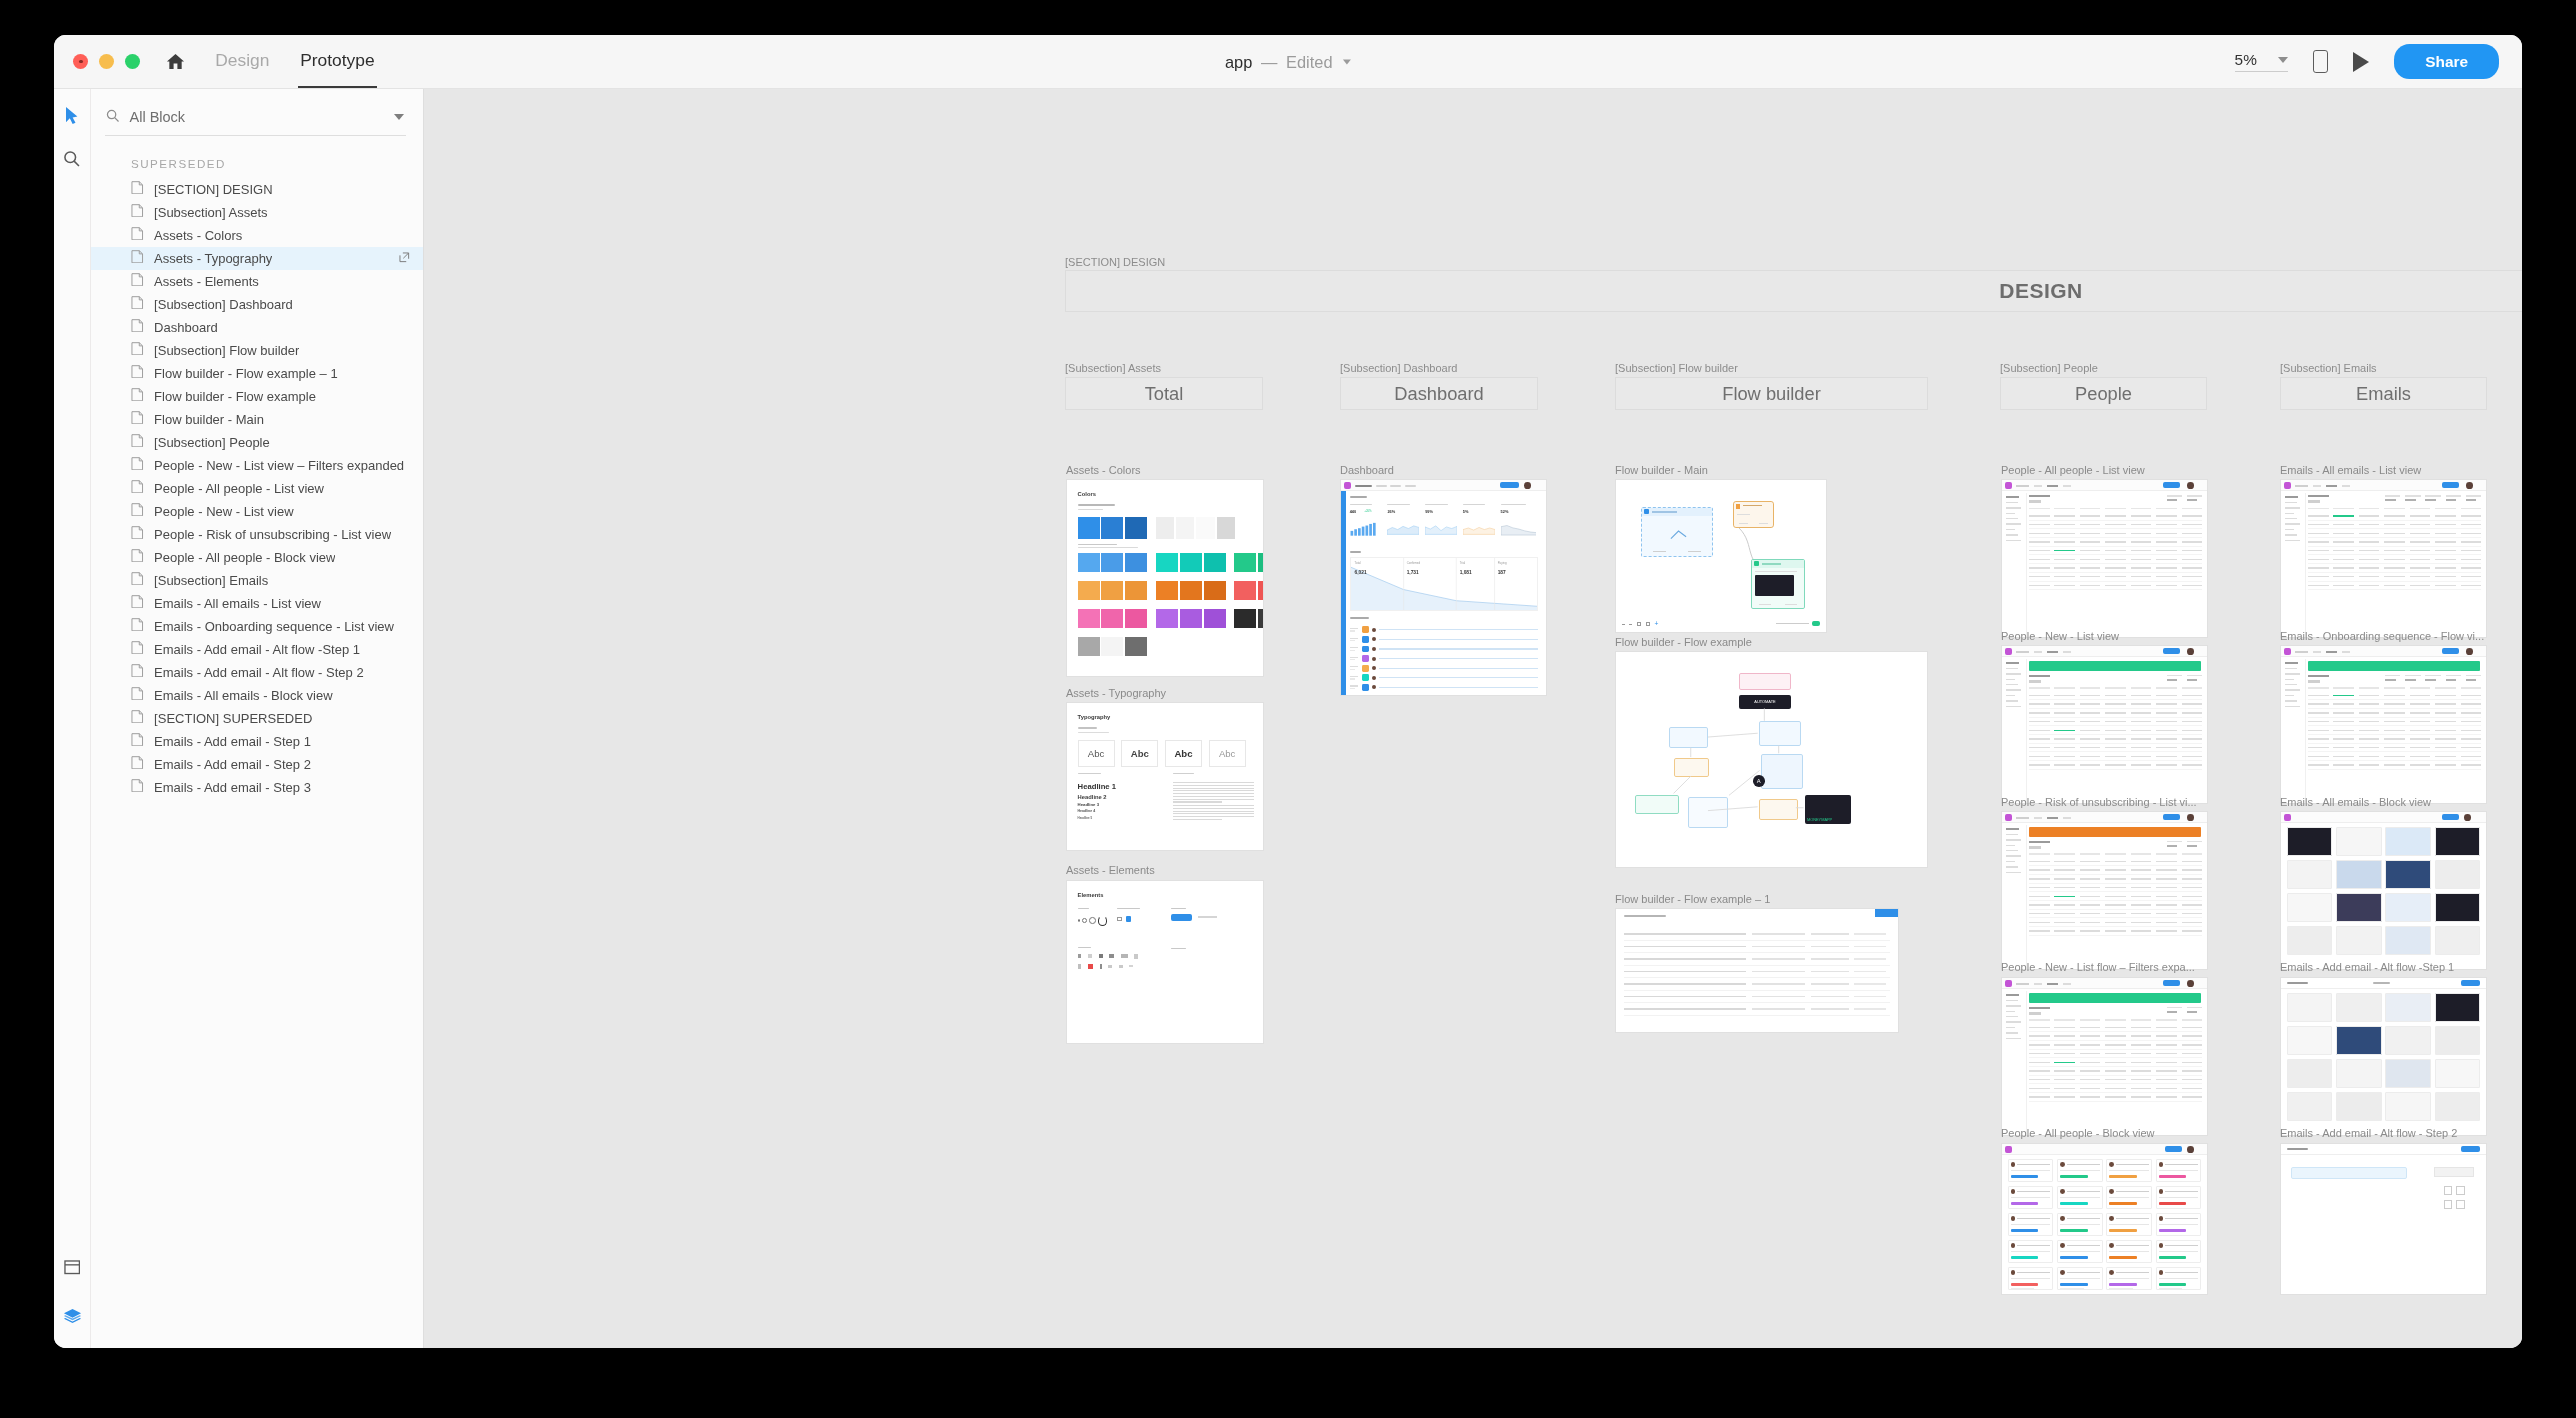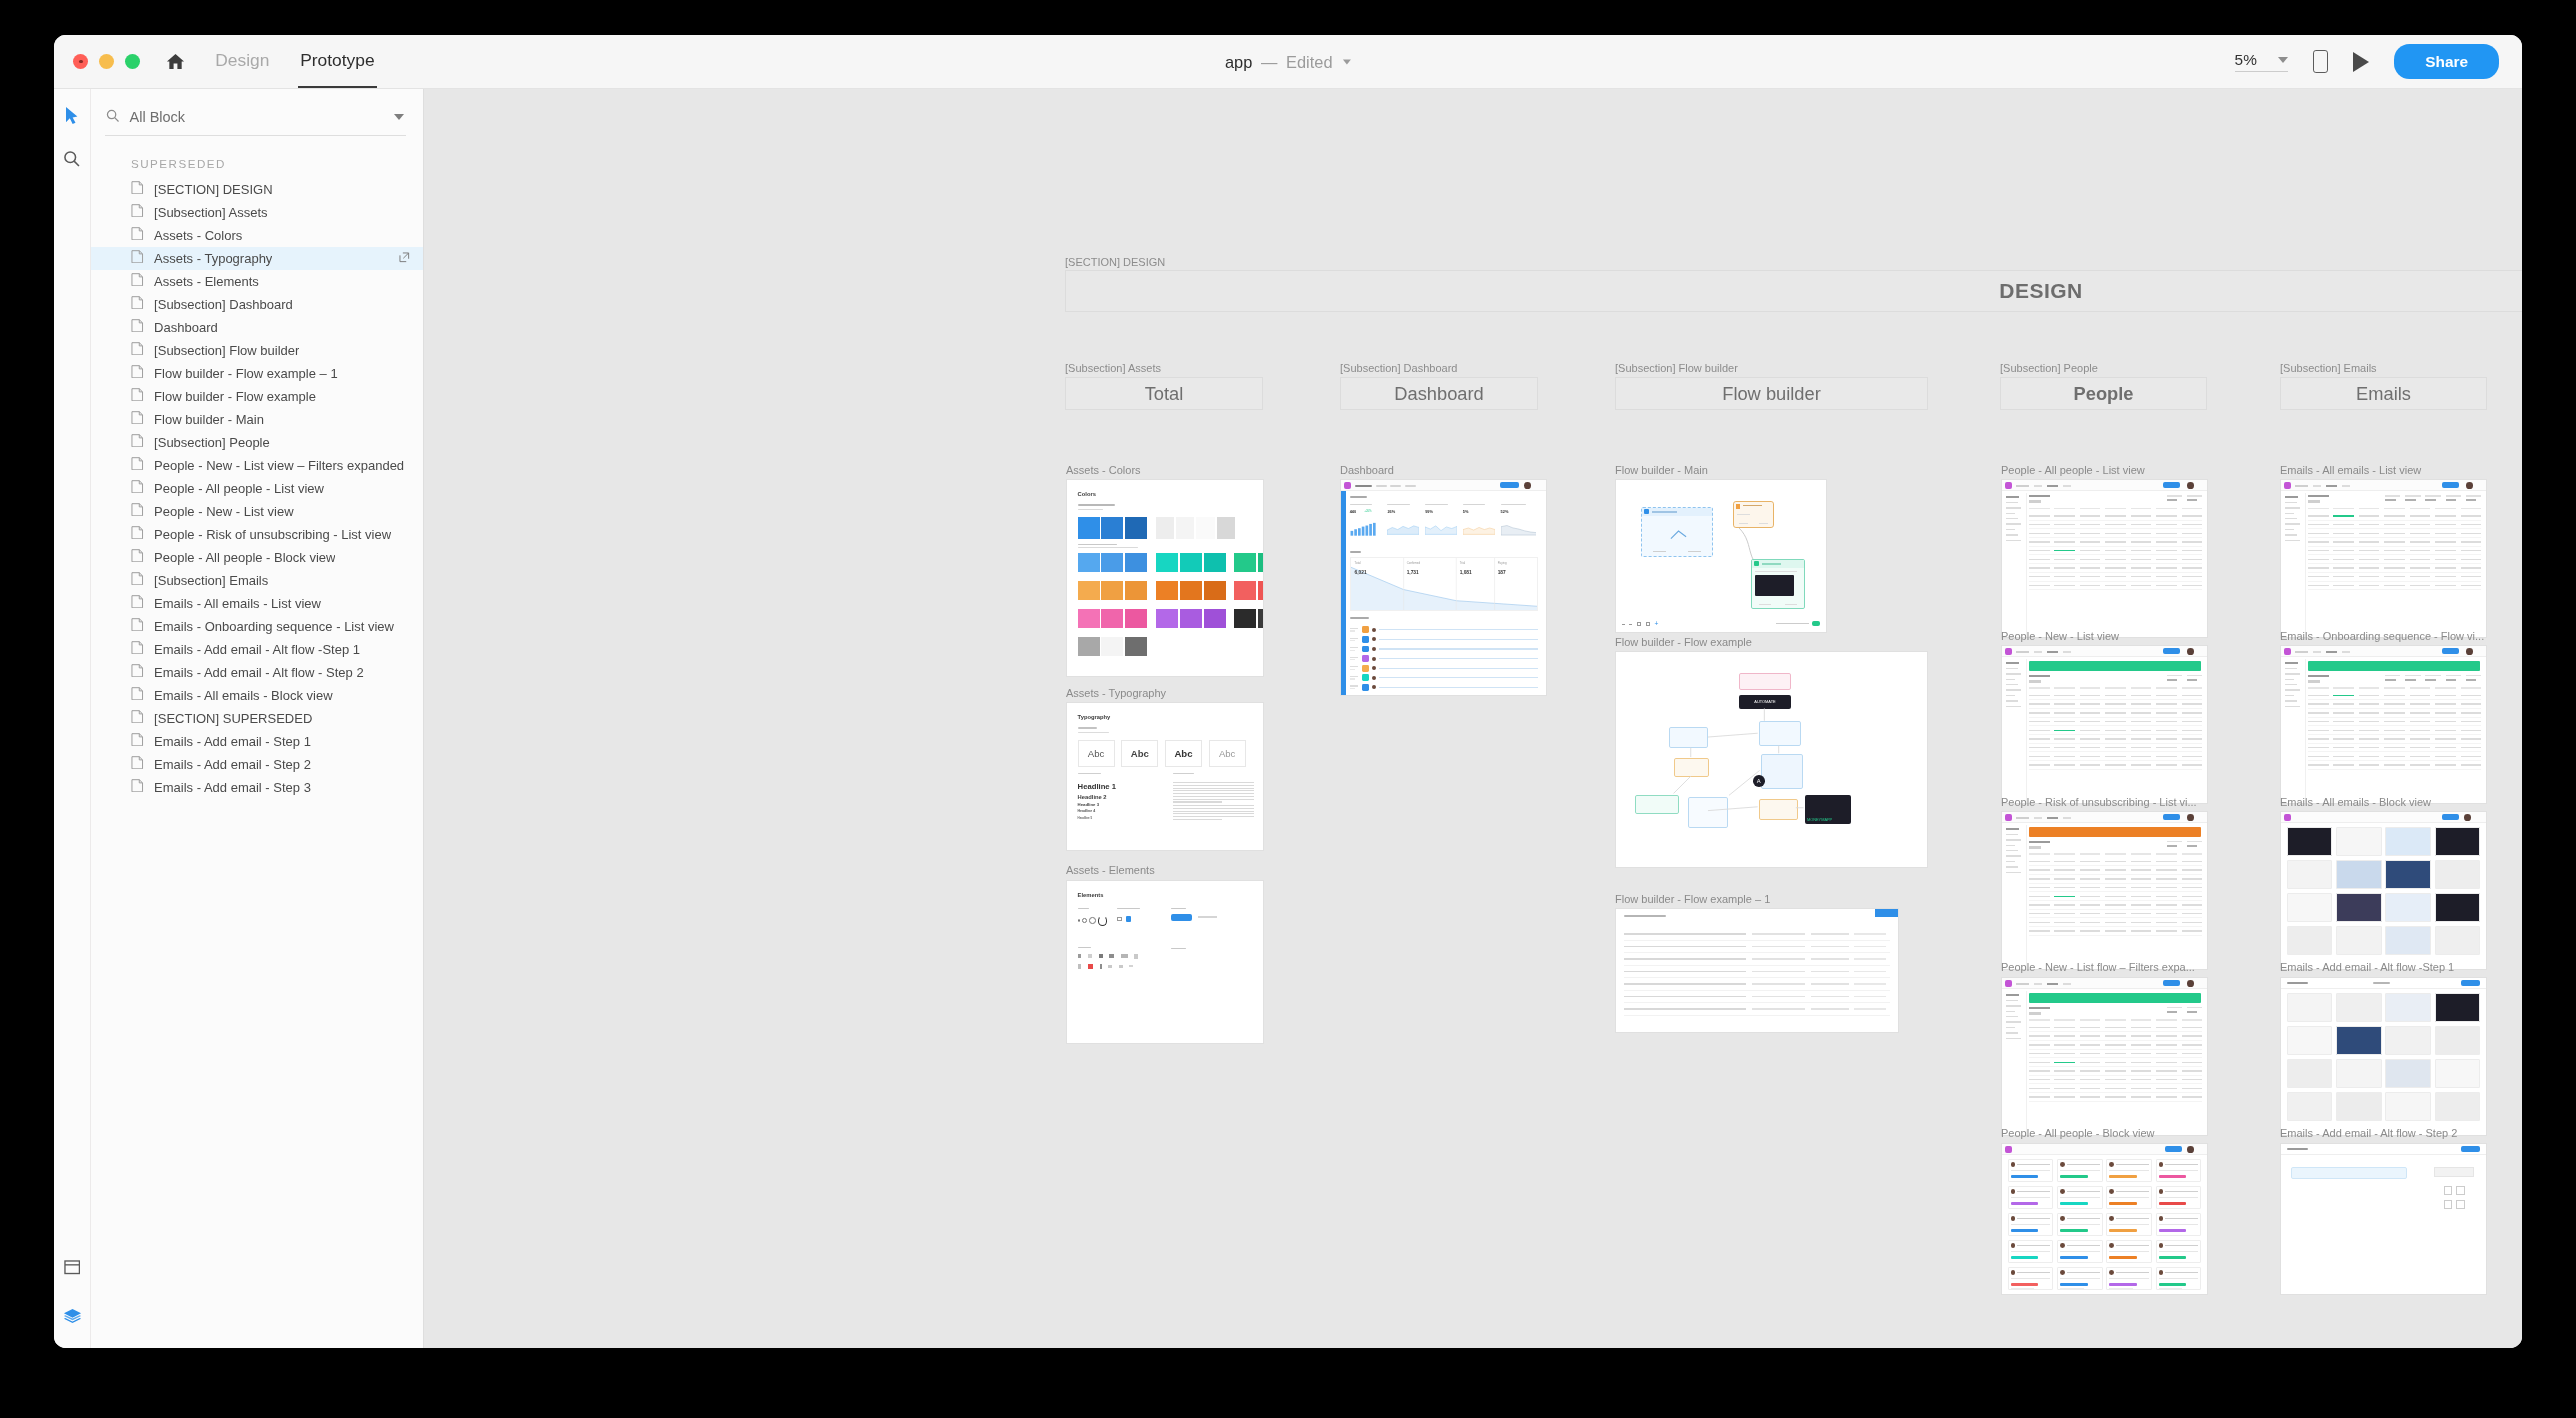--- a/index.html
+++ b/index.html
@@ -480,21 +480,21 @@
       <div class="sub-band" style="left:916px; top:288px; width:198px; height:33px;">
         <span class="bt">Dashboard</span>
       </div>
 
       <div class="cv-caption" style="left:1191px; top:273px;">[Subsection] Flow builder</div>
       <div class="sub-band" style="left:1191px; top:288px; width:313px; height:33px;">
         <span class="bt">Flow builder</span>
       </div>
 
       <div class="cv-caption" style="left:1576px; top:273px;">[Subsection] People</div>
-      <div class="sub-band" style="left:1576px; top:288px; width:207px; height:33px;font-weight:bold;">
+      <div class="sub-band" style="left:1576px; top:288px; width:207px; height:33px;">
         <span class="bt">People</span>
       </div>
 
       <div class="cv-caption" style="left:1856px; top:273px;">[Subsection] Emails</div>
       <div class="sub-band" style="left:1856px; top:288px; width:207px; height:33px;">
         <span class="bt">Emails</span>
       </div>
 
       <div class="tlabel" style="left:642px; top:375px; width:231px;">Assets - Colors</div>
       <div class="thumb" style="left:642px; top:390px; width:198px; height:198px;">

